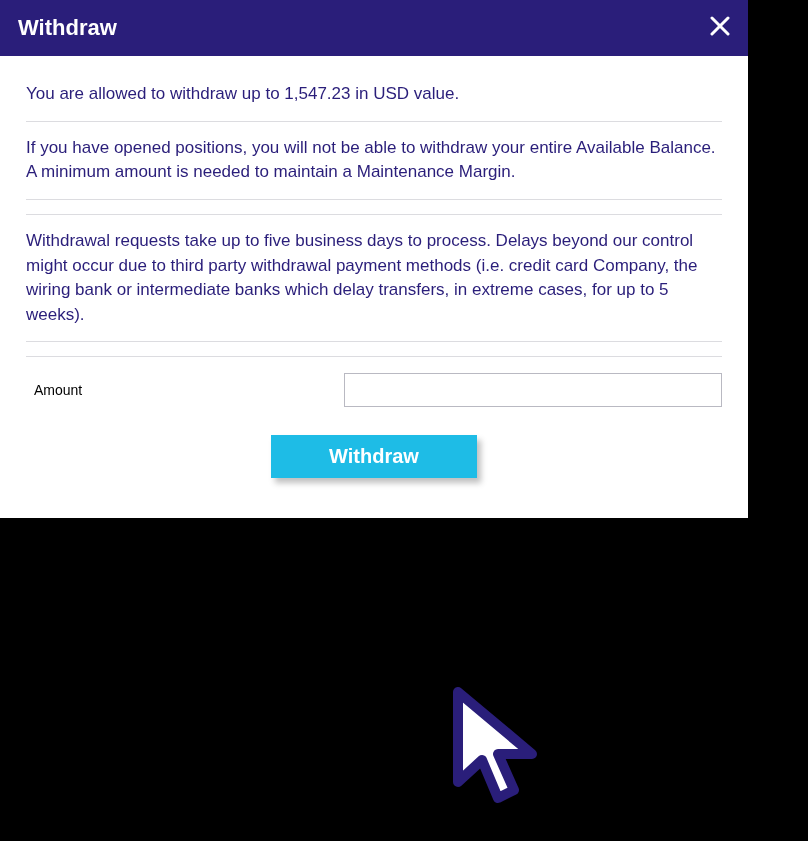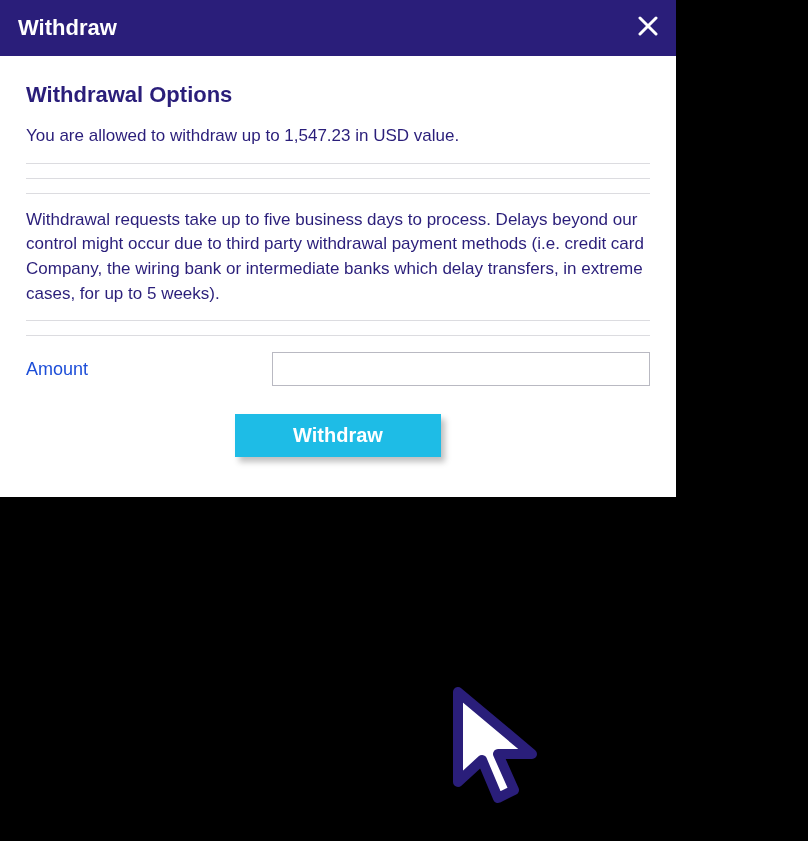--- a/index.html
+++ b/index.html
@@ -1,18 +1,18 @@
 <!DOCTYPE html>
 <html><head>
   <meta charset="utf-8">
   <style>
     * { box-sizing: border-box; margin: 0; padding: 0; }
     html, body { width: 808px; height: 841px; font-family: Arial, Helvetica, sans-serif; background:#000; }
     .window {
-      width: 676px;
+      width: 748px;
       background: #fff;
       position: relative;
     }
     .titlebar {
       background: #2a1e7a;
       color: #fff;
       height: 56px;
       display: flex;
       align-items: center;
       justify-content: space-between;
@@ -55,22 +55,23 @@
       text-decoration: underline;
       cursor: pointer;
     }
     .amount-row {
       display: flex;
       align-items: center;
       justify-content: space-between;
       margin-top: 16px;
     }
     .amount-label {
-      font-size: 18px;
-      color: #1d4ed8;
+      font-size: 14px;
+      color: #000000;
+      margin-left: 8px;
     }
     .amount-input {
       width: 378px;
       height: 34px;
       border: 1px solid #b9b9c2;
       background: #fff;
       padding: 4px 8px;
       font-size: 16px;
     }
     .submit-row {
@@ -109,26 +110,26 @@
     <span class="title">Withdraw</span>
     <span class="close">
       <svg width="20" height="20" viewBox="0 0 20 20">
         <line x1="2" y1="2" x2="18" y2="18" stroke="#fff" stroke-width="3" stroke-linecap="round"></line>
         <line x1="18" y1="2" x2="2" y2="18" stroke="#fff" stroke-width="3" stroke-linecap="round"></line>
       </svg>
     </span>
   </div>
 
   <div class="body">
-    <div class="h2">Withdrawal Options</div>
 
     <div class="para">You are allowed to withdraw up to 1,547.23 in USD value.</div>
 
     <hr class="divider">
 
+    <div class="para">If you have opened positions, you will not be able to withdraw your entire Available Balance. A minimum amount is needed to maintain a Maintenance Margin.</div>
 
     <hr class="divider">
 
 
     <hr class="divider">
 
     <div class="para">Withdrawal requests take up to five business days to process. Delays beyond our control might occur due to third party withdrawal payment methods (i.e. credit card Company, the wiring bank or intermediate banks which delay transfers, in extreme cases, for up to 5 weeks).</div>
 
     <hr class="divider">
 

